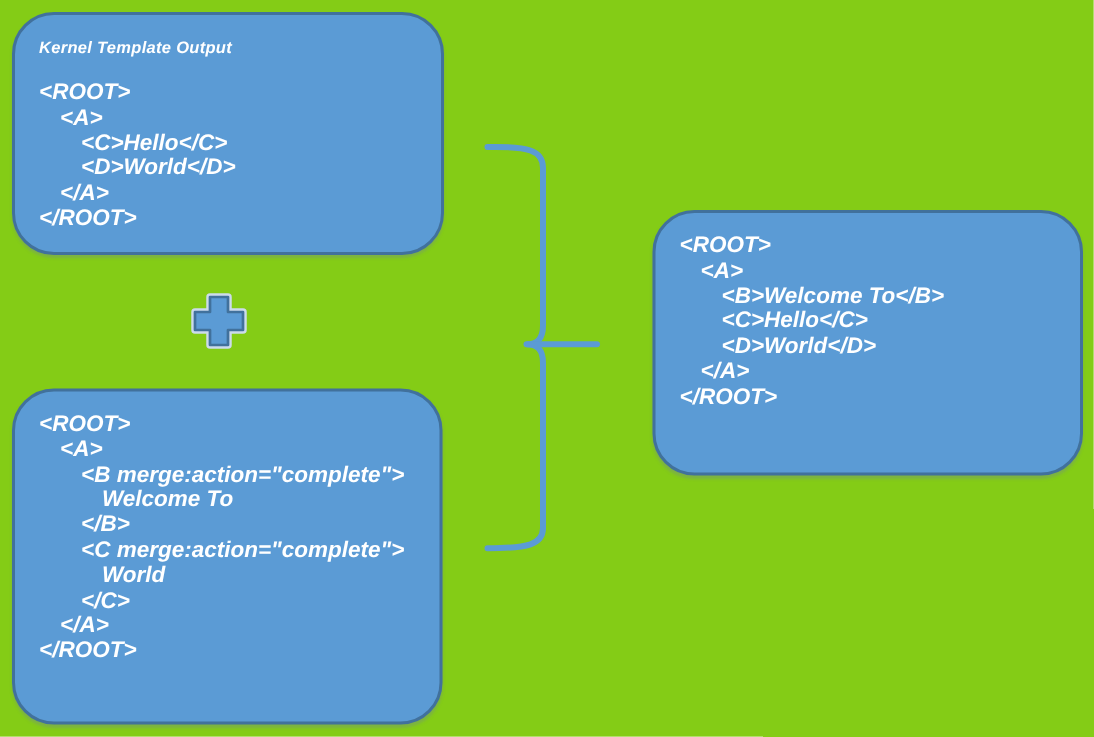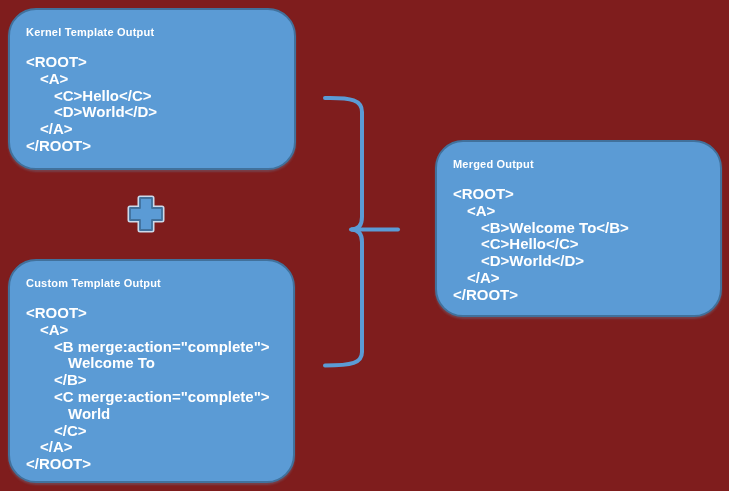--- a/index.html
+++ b/index.html
@@ -1,17 +1,17 @@
 <!DOCTYPE html>
 <html><head>
 <meta charset="utf-8">
 <style>
   html,body{margin:0;padding:0;background:#ffffff;}
   body{width:729px;height:491px;overflow:hidden;font-family:"Liberation Sans",sans-serif;}
-  .canvas{position:relative;width:729px;height:491px;background:#7f1d1d;}
+  .canvas{position:relative;width:729px;height:491px;background:#84cc16;font-style:italic;}
 
   .box{
     position:absolute;
     background:#5b9bd5;
     border:2px solid #41719c;
     border-radius:28px;
     box-sizing:border-box;
     color:#ffffff;
     padding:14px 8px 0 16px;
     box-shadow:0 2px 2px rgba(110,130,155,0.35);
@@ -56,40 +56,38 @@
 &lt;/ROOT&gt;</pre>
   </div>
 
   <svg class="op-plus" viewBox="0 0 38 38">
     <path d="M13,3 H25 V13 H35 V25 H25 V35 H13 V25 H3 V13 H13 Z" fill="none" stroke-width="5" stroke-linejoin="round" stroke="#ccdbec"></path>
     <path d="M13,3 H25 V13 H35 V25 H25 V35 H13 V25 H3 V13 H13 Z" stroke-width="1.8" stroke-linejoin="round" fill="#5b9bd5"></path>
     <path d="M13,3 H25 V13 H35 V25 H25 V35 H13 V25 H3 V13 H13 Z" fill="none" stroke-width="1.8" stroke-linejoin="round" stroke="#41719c"></path>
   </svg>
 
   <div class="box box-custom">
-    <div class="box-title">Custom Template Output</div>
     <pre class="box-code">&lt;ROOT&gt;
 	&lt;A&gt;
 		&lt;B merge:action="complete"&gt;
 			Welcome To
 		&lt;/B&gt;
 		&lt;C merge:action="complete"&gt;
 			World
 		&lt;/C&gt;
 	&lt;/A&gt;
 &lt;/ROOT&gt;</pre>
   </div>
 
   <svg class="op-brace" viewBox="0 0 90 282">
     <path d="M5,8 C32,7.5 42,10 42,22 L42,127 C42,136 38,139.5 31,139.5 C38,139.5 42,143 42,152 L42,262 C42,273 32,275.5 5,275.5" fill="none" stroke-width="4" stroke-linecap="round" stroke="#5b9bd5"></path>
     <path d="M31,139.5 L78,139.5" fill="none" stroke-width="4" stroke-linecap="round" stroke="#5b9bd5"></path>
   </svg>
 
   <div class="box box-merged">
-    <div class="box-title">Merged Output</div>
     <pre class="box-code">&lt;ROOT&gt;
 	&lt;A&gt;
 		&lt;B&gt;Welcome To&lt;/B&gt;
 		&lt;C&gt;Hello&lt;/C&gt;
 		&lt;D&gt;World&lt;/D&gt;
 	&lt;/A&gt;
 &lt;/ROOT&gt;</pre>
   </div>
 
 </div>

